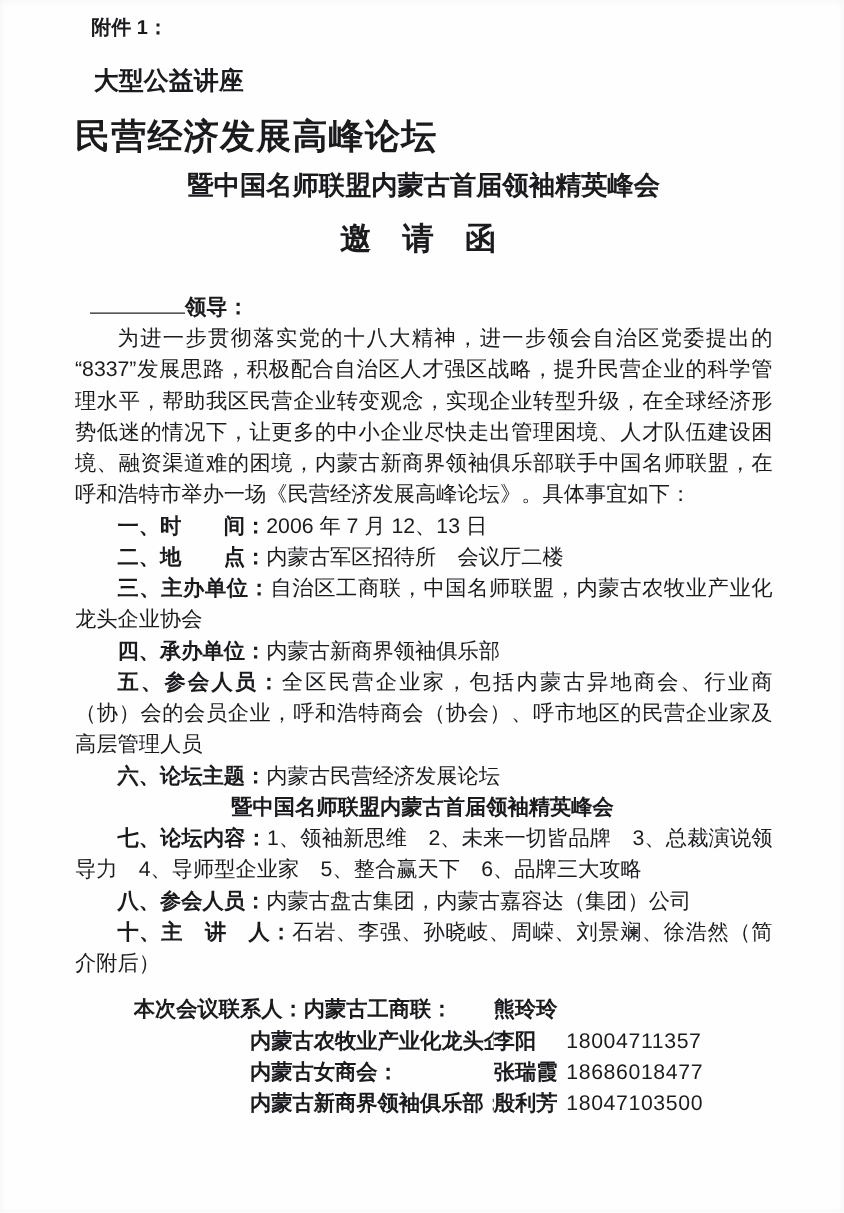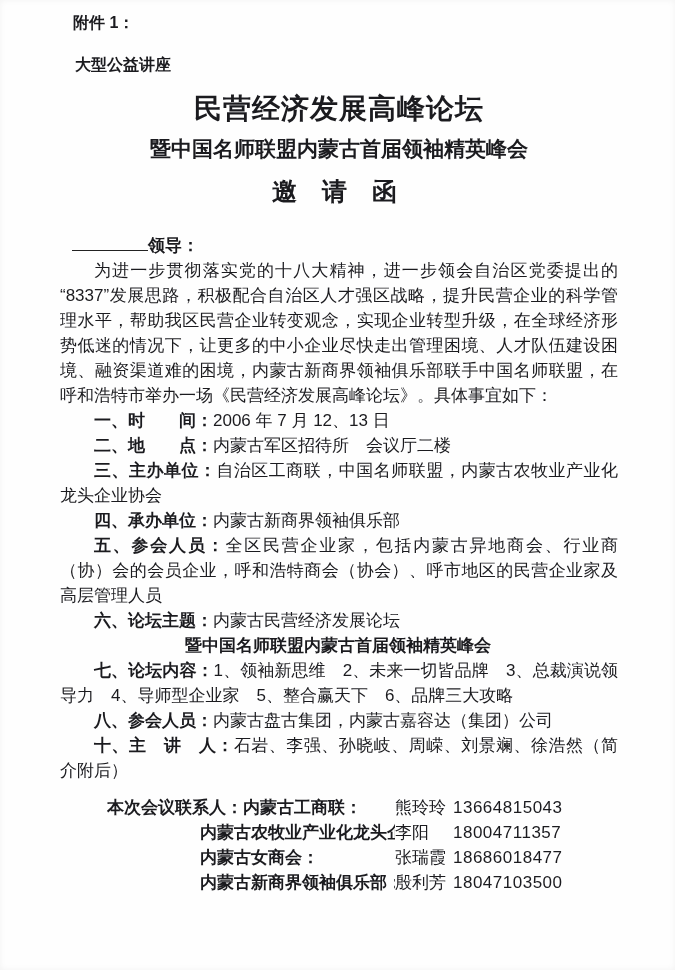--- a/index.html
+++ b/index.html
@@ -23,28 +23,28 @@
     background: #fefefe;
   }
   
   .attachment {
     font-size: 16px;
     font-weight: 700;
     margin-left: 13px;
     line-height: 22px;
   }
   .lecture-type {
-    font-size: 16px;
+    font-size: 20px;
     font-weight: 700;
     margin-left: 15px;
     margin-top: 20px;
     line-height: 22px;
   }
   .doc-title {
-    text-align: center;
+    text-align: left;
     font-size: 28px;
     font-weight: 700;
     margin-top: 14px;
     line-height: 38px;
     letter-spacing: 1px;
   }
   .doc-subtitle {
     text-align: center;
     font-size: 21px;
     font-weight: 700;
@@ -102,21 +102,21 @@
   .c-org {
     width: 288px;
     font-weight: 700;
     white-space: nowrap;
     overflow: hidden;
   }
   .c-org.indent { padding-left: 93px; box-sizing: border-box; width: 288px; }
   .c-heading { font-weight: 700; }
   .c-name {
     width: 58px;
-    font-weight: 400;
+    font-weight: 700;
     white-space: nowrap;
   }
   .c-phone {
     flex: 1;
     font-weight: 400;
     letter-spacing: 0.5px;
   }
   
   .scan-edge {
     position: absolute;
@@ -162,21 +162,20 @@
 
   <p class="flow"><span class="item-label">八、参会人员：</span><span>内蒙古盘古集团，内蒙古嘉容达（集团）公司</span></p>
 
 
   <p class="flow"><span class="item-label">十、主　讲　人：</span><span>石岩、李强、孙晓岐、周嵘、刘景斓、徐浩然（简介附后）</span></p>
 
   <div class="contacts">
     <div class="contact-row">
       <div class="c-org"><span class="c-heading">本次会议联系人：</span><span>内蒙古工商联：</span></div>
       <div class="c-name">熊玲玲</div>
-      <div class="c-phone">13664815043</div>
     </div>
     <div class="contact-row">
       <div class="c-org indent">内蒙古农牧业产业化龙头企业协会：</div>
       <div class="c-name">李阳</div>
       <div class="c-phone">18004711357</div>
     </div>
     <div class="contact-row">
       <div class="c-org indent">内蒙古女商会：</div>
       <div class="c-name">张瑞霞</div>
       <div class="c-phone">18686018477</div>

